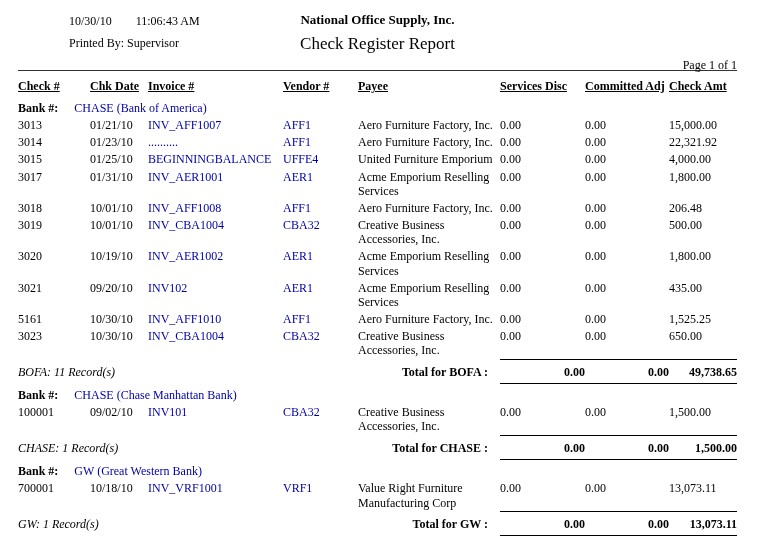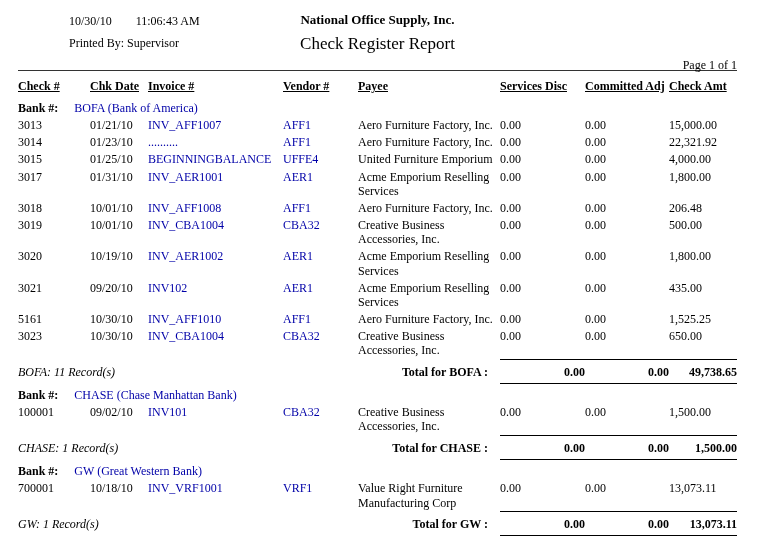--- a/index.html
+++ b/index.html
@@ -87,21 +87,21 @@
         <th class="pad-s"><span>Invoice #</span></th>
         <th class="pad-m"><span>Vendor #</span></th>
         <th class="pad-l"><span>Payee</span></th>
         <th class="r"><span>Services Disc</span></th>
         <th class="r"><span>Committed Adj</span></th>
         <th class="r"><span>Check Amt</span></th>
       </tr>
     </thead>
     <tbody>
         <tr class="bank-row">
-          <td colspan="8"><span class="bank-label">Bank #:</span><span class="bank-name">BOFA (Bank of America)</span></td>
+          <td colspan="8"><span class="bank-label">Bank #:</span><span class="bank-name">CHASE (Bank of America)</span></td>
         </tr>
         <tr class="check-row">
           <td class="r">3013</td>
           <td class="pad-s">01/21/10</td>
           <td class="pad-s link">INV_AFF1007</td>
           <td class="pad-m link">AFF1</td>
           <td class="pad-l">Aero Furniture Factory, Inc.</td>
           <td class="r">0.00</td>
           <td class="r">0.00</td>
           <td class="r">15,000.00</td>

